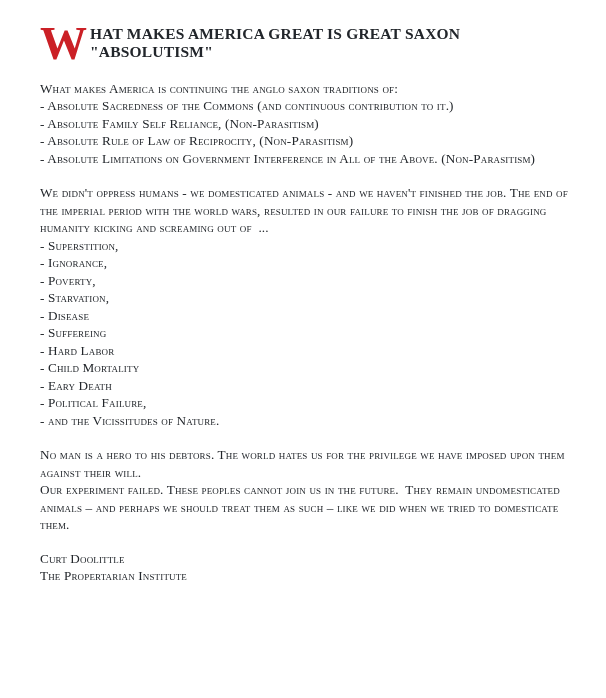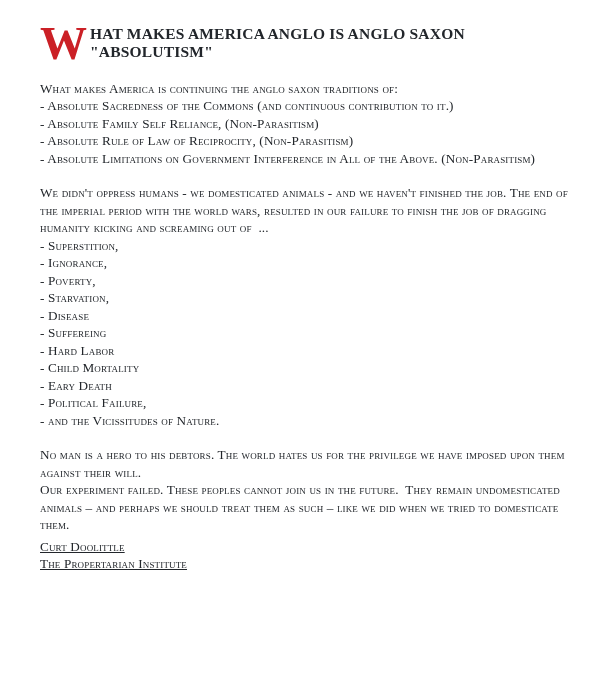--- a/index.html
+++ b/index.html
@@ -30,43 +30,42 @@
     font-weight: bold;
     margin-right: 3px;
   }
   .title-rest {
     font-size: 15.5px;
     letter-spacing: 0.2px;
     padding-top: 1px;
     color: #22262b;
   }
   .block {
-    margin: 4px 0 17px 0;
+    margin: 16px 0 17px 0;
   }
   .line, .para {
     margin: 0;
     font-size: 13.2px;
     line-height: 17.5px;
     font-variant: small-caps;
     letter-spacing: 0.15px;
     white-space: pre-wrap;
   }
   .signature .line {
     line-height: 17.5px;
-    text-decoration: underline;
   }
 </style>
 </head>
 <body>
 
 <div class="page">
 
   <h1 class="title">
     <span class="dropcap">W</span>
-    <span class="title-rest">HAT MAKES AMERICA ANGLO IS ANGLO SAXON "ABSOLUTISM"</span>
+    <span class="title-rest">HAT MAKES AMERICA GREAT IS GREAT SAXON "ABSOLUTISM"</span>
   </h1>
 
   <section class="block">
     <p class="line">What makes America is continuing the anglo saxon traditions of:</p>
     <p class="line">- Absolute Sacredness of the Commons (and continuous contribution to it.)</p>
     <p class="line">- Absolute Family Self Reliance, (Non-Parasitism)</p>
     <p class="line">- Absolute Rule of Law of Reciprocity, (Non-Parasitism)</p>
     <p class="line">- Absolute Limitations on Government Interference in All of the Above. (Non-Parasitism)</p>
   </section>
 

